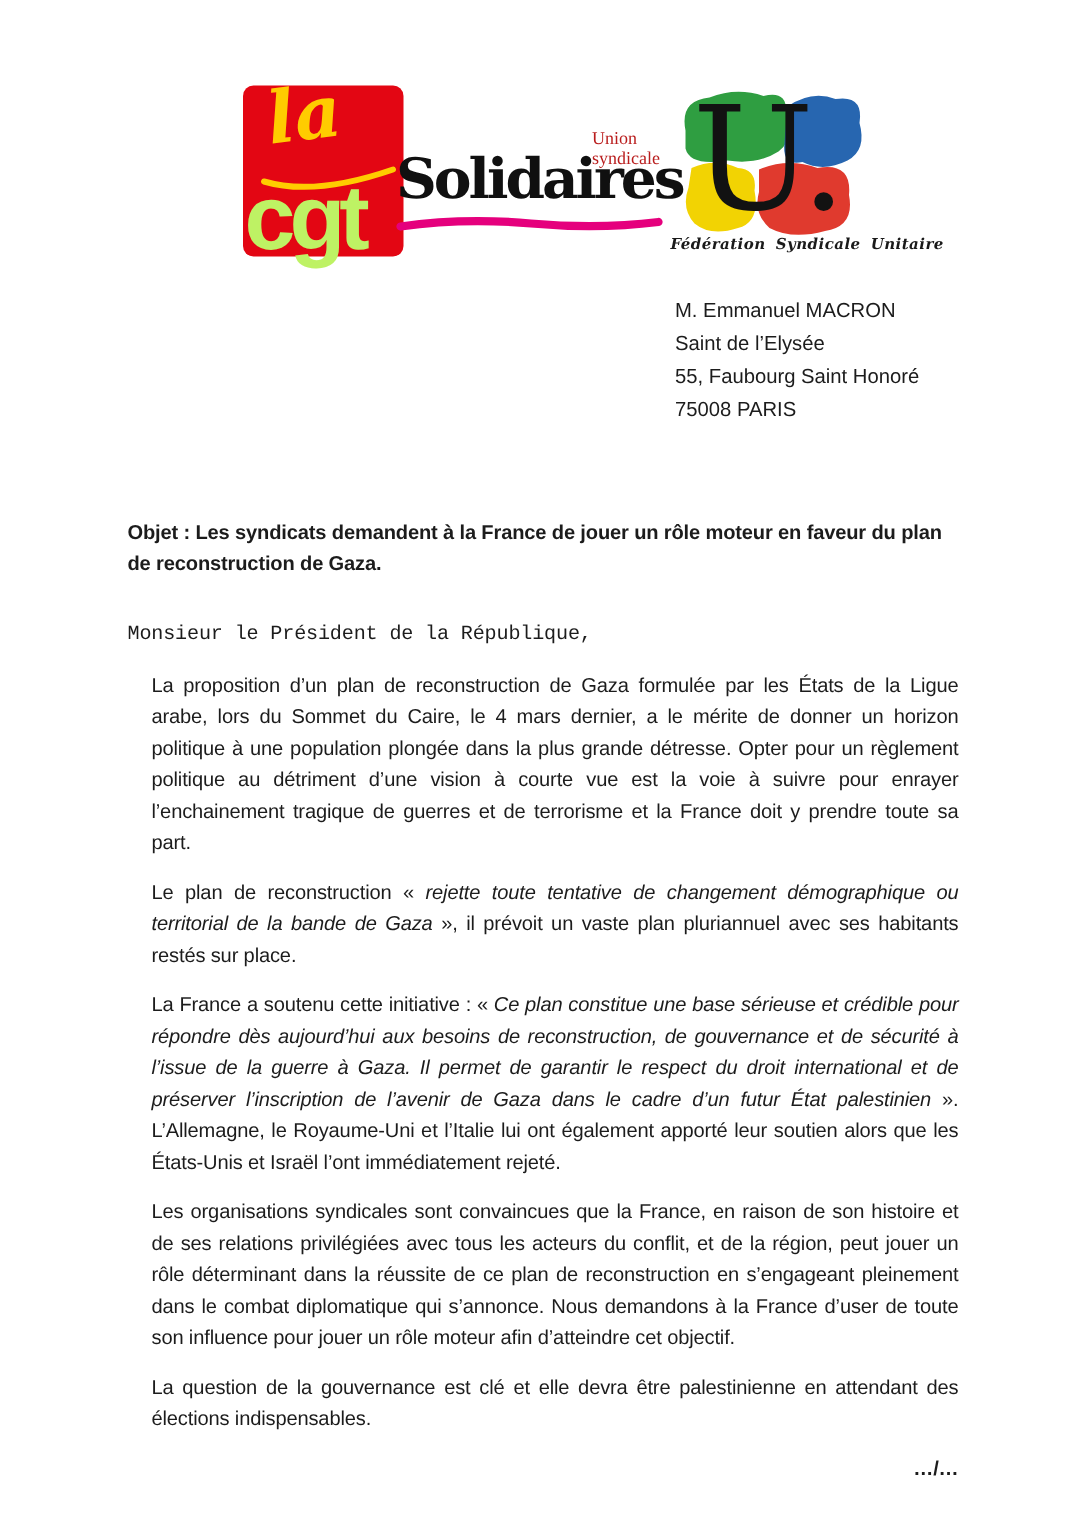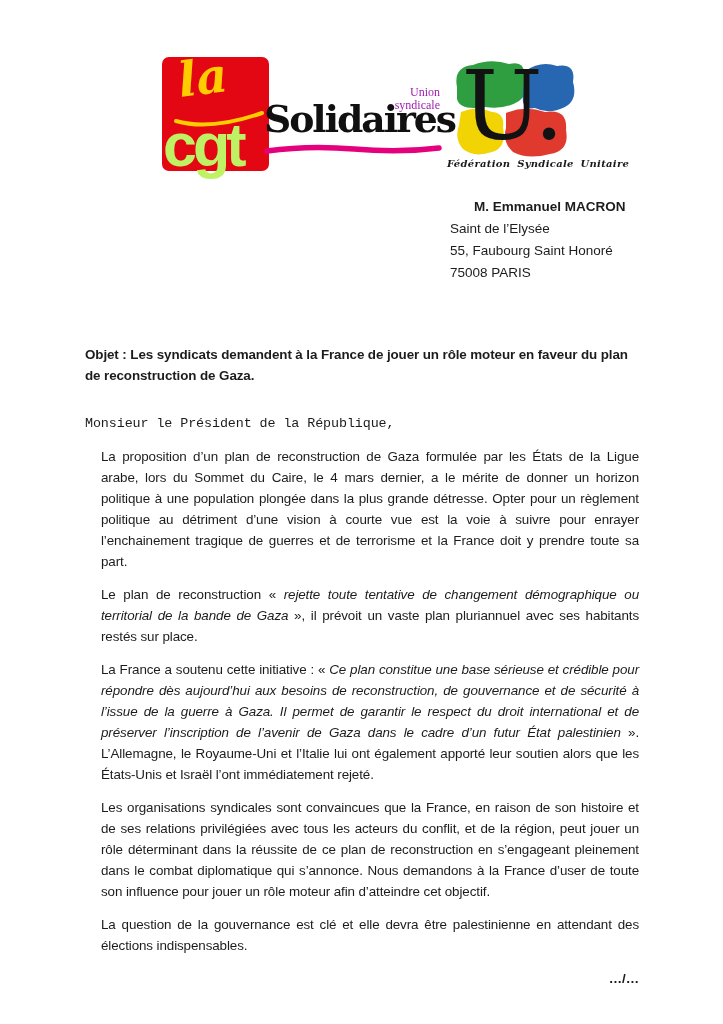--- a/index.html
+++ b/index.html
@@ -33,21 +33,21 @@
     font-size:61px; line-height:0.95;
     font-weight:bold; letter-spacing:-4px;
     white-space:nowrap;
   }
 
   .logo-solidaires { position:absolute; left:264px; top:86px; width:178px; height:76px; }
   .union-syndicale {
     position:absolute; right:2px; top:0;
     font-family:"Liberation Serif", serif;
     font-size:12px; line-height:1.05;
-    text-align:right; color:#a21caf;
+    color:#b91c1c;
   }
   .solidaires-word {
     position:absolute; left:0; top:15px;
     font-family:"DejaVu Serif", serif;
     font-weight:bold; font-size:37px; line-height:1;
     letter-spacing:-2px; color:#101010;
     transform:scaleX(1.02); transform-origin:left;
     white-space:nowrap;
   }
   .solidaires-underline { position:absolute; left:0; top:58px; }
@@ -62,21 +62,21 @@
     word-spacing:3px;
     text-align:left; color:#1a1a1a;
     white-space:nowrap;
   }
 
   
   .recipient {
     position:absolute; left:450px; top:196px;
     font-size:13.5px; line-height:22px;
   }
-  .recipient-name { font-weight:bold;margin-left:24px; }
+  .recipient-name { font-weight:normal; }
   .recipient-title { text-decoration:underline; }
 
   
   .content {
     position:absolute; left:85px; top:344px; width:554px;
     font-size:13.4px; line-height:21px; letter-spacing:-0.1px;
   }
   .objet { font-weight:bold; margin:0 0 27px 0; }
   .salutation { margin:0 0 12px 0;font-family:Liberation Mono, monospace; }
   .para { margin:0 0 12px 16px; text-align:justify; }

